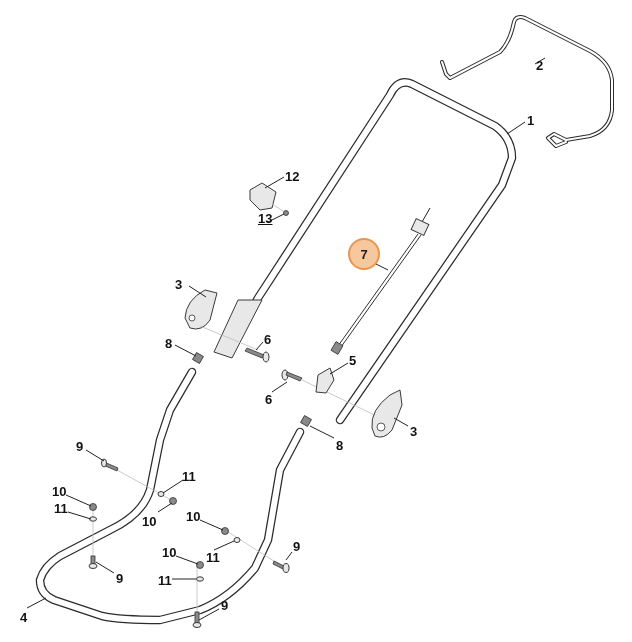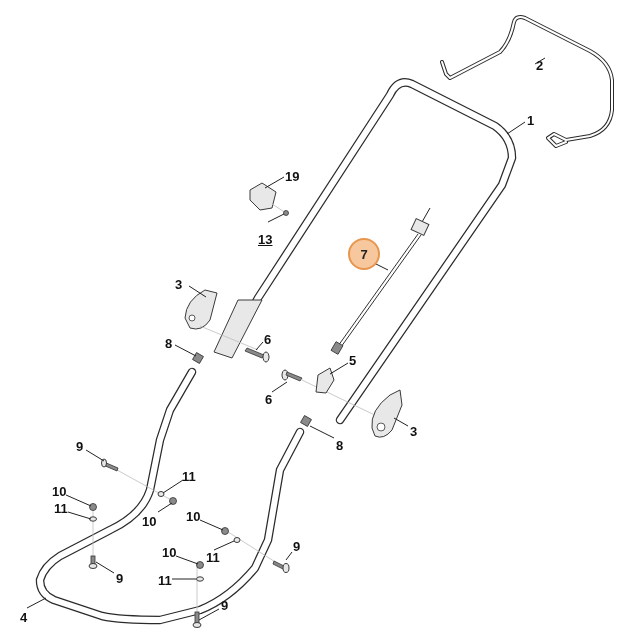--- a/index.html
+++ b/index.html
@@ -165,14 +165,14 @@
 <div class="label" style="left:293px;top:540px;">9</div>
 <div class="label" style="left:221px;top:599px;">9</div>
 <div class="label" style="left:52px;top:485px;">10</div>
 <div class="label" style="left:142px;top:515px;">10</div>
 <div class="label" style="left:186px;top:510px;">10</div>
 <div class="label" style="left:162px;top:546px;">10</div>
 <div class="label" style="left:182px;top:470px;">11</div>
 <div class="label" style="left:54px;top:502px;">11</div>
 <div class="label" style="left:206px;top:551px;">11</div>
 <div class="label" style="left:158px;top:574px;">11</div>
-<div class="label" style="left:285px;top:170px;">19</div>
-<div class="label" style="left:258px;top:233px;text-decoration:underline;">13</div>
+<div class="label" style="left:285px;top:170px;">12</div>
+<div class="label" style="left:258px;top:212px;text-decoration:underline;">13</div>
 
 </body></html>

